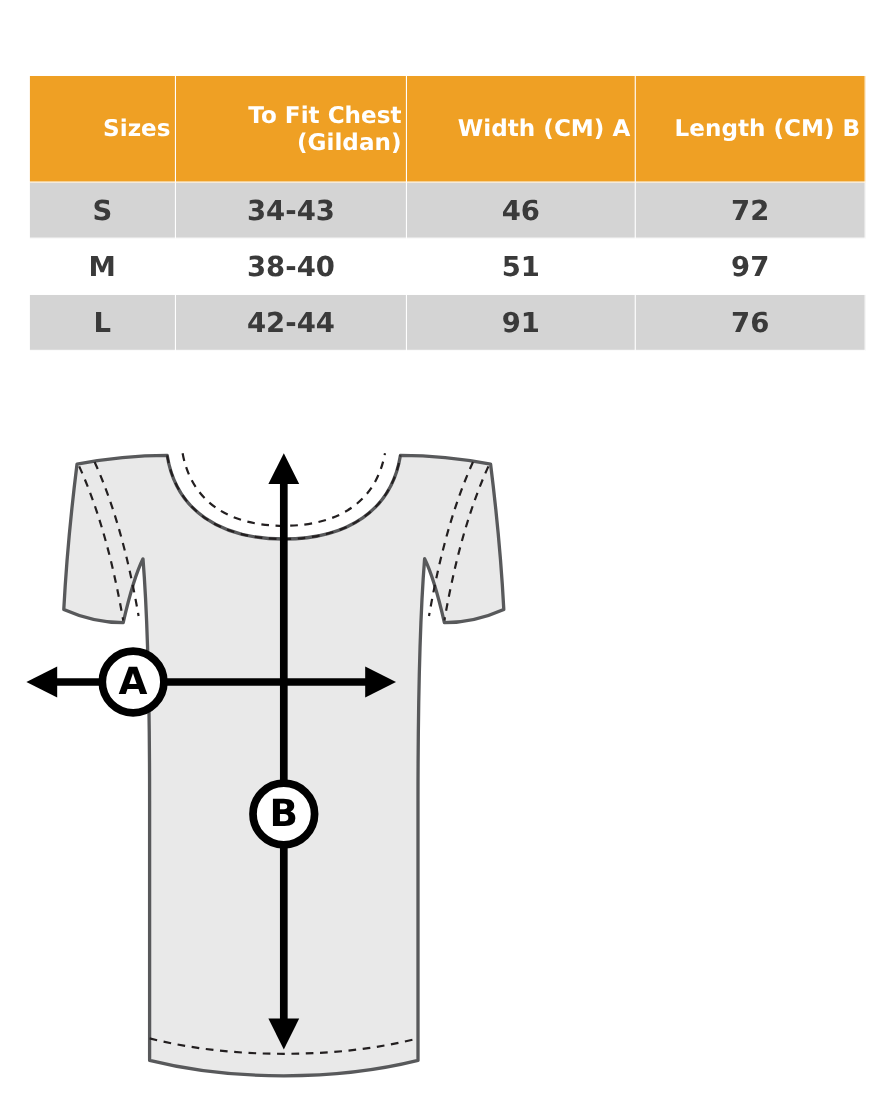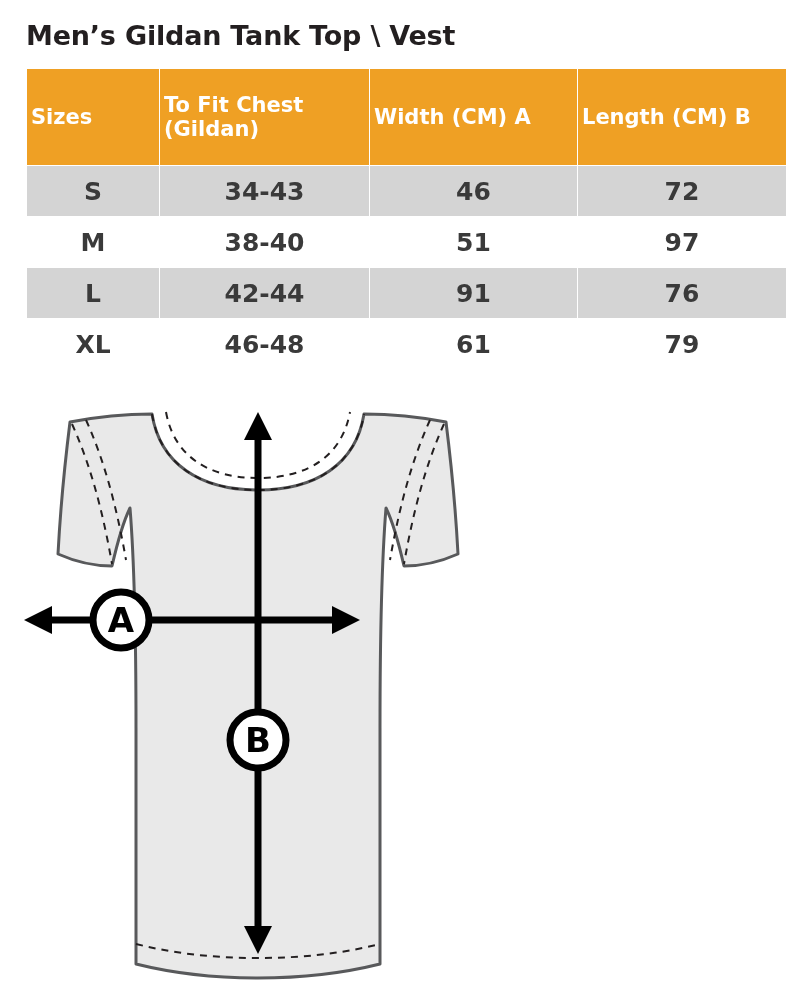--- a/index.html
+++ b/index.html
@@ -36,21 +36,21 @@
     top: 68px;
     width: 760px;
     border-collapse: collapse;
     table-layout: fixed;
   }
   table.size-chart th {
     background: #efa024;
     color: #ffffff;
     font-size: 21px;
     font-weight: bold;
-    text-align: left;
+    text-align: right;
     padding: 8px 4px;
     height: 80px;
     vertical-align: middle;
     line-height: 1.15;
     border: 1px solid #ffffff;
   }
   table.size-chart td {
     font-size: 25px;
     font-weight: bold;
     text-align: center;
@@ -79,21 +79,20 @@
   }
   .diagram svg {
     display: block;
   }
 </style>
 </head>
 <body>
 
 <div class="page">
 
-  <div class="title">Men’s Gildan Tank Top \ Vest</div>
 
   <table class="size-chart">
     <colgroup>
       <col class="col-0">
         <col class="col-1">
         <col class="col-2">
         <col class="col-3">
     </colgroup>
     <thead>
       <tr>
@@ -114,26 +113,20 @@
         <td>M</td>
         <td>38-40</td>
         <td>51</td>
         <td>97</td>
       </tr>
       <tr class="odd">
         <td>L</td>
         <td>42-44</td>
         <td>91</td>
         <td>76</td>
-      </tr>
-      <tr class="even">
-        <td>XL</td>
-        <td>46-48</td>
-        <td>61</td>
-        <td>79</td>
       </tr>
     </tbody>
   </table>
 
   <div class="diagram">
     <svg width="812" height="592" viewBox="0 0 812 592" xmlns="http://www.w3.org/2000/svg">
 
       <g>
         <path d="M70 14
                  C 96 9, 128 6, 152 6

